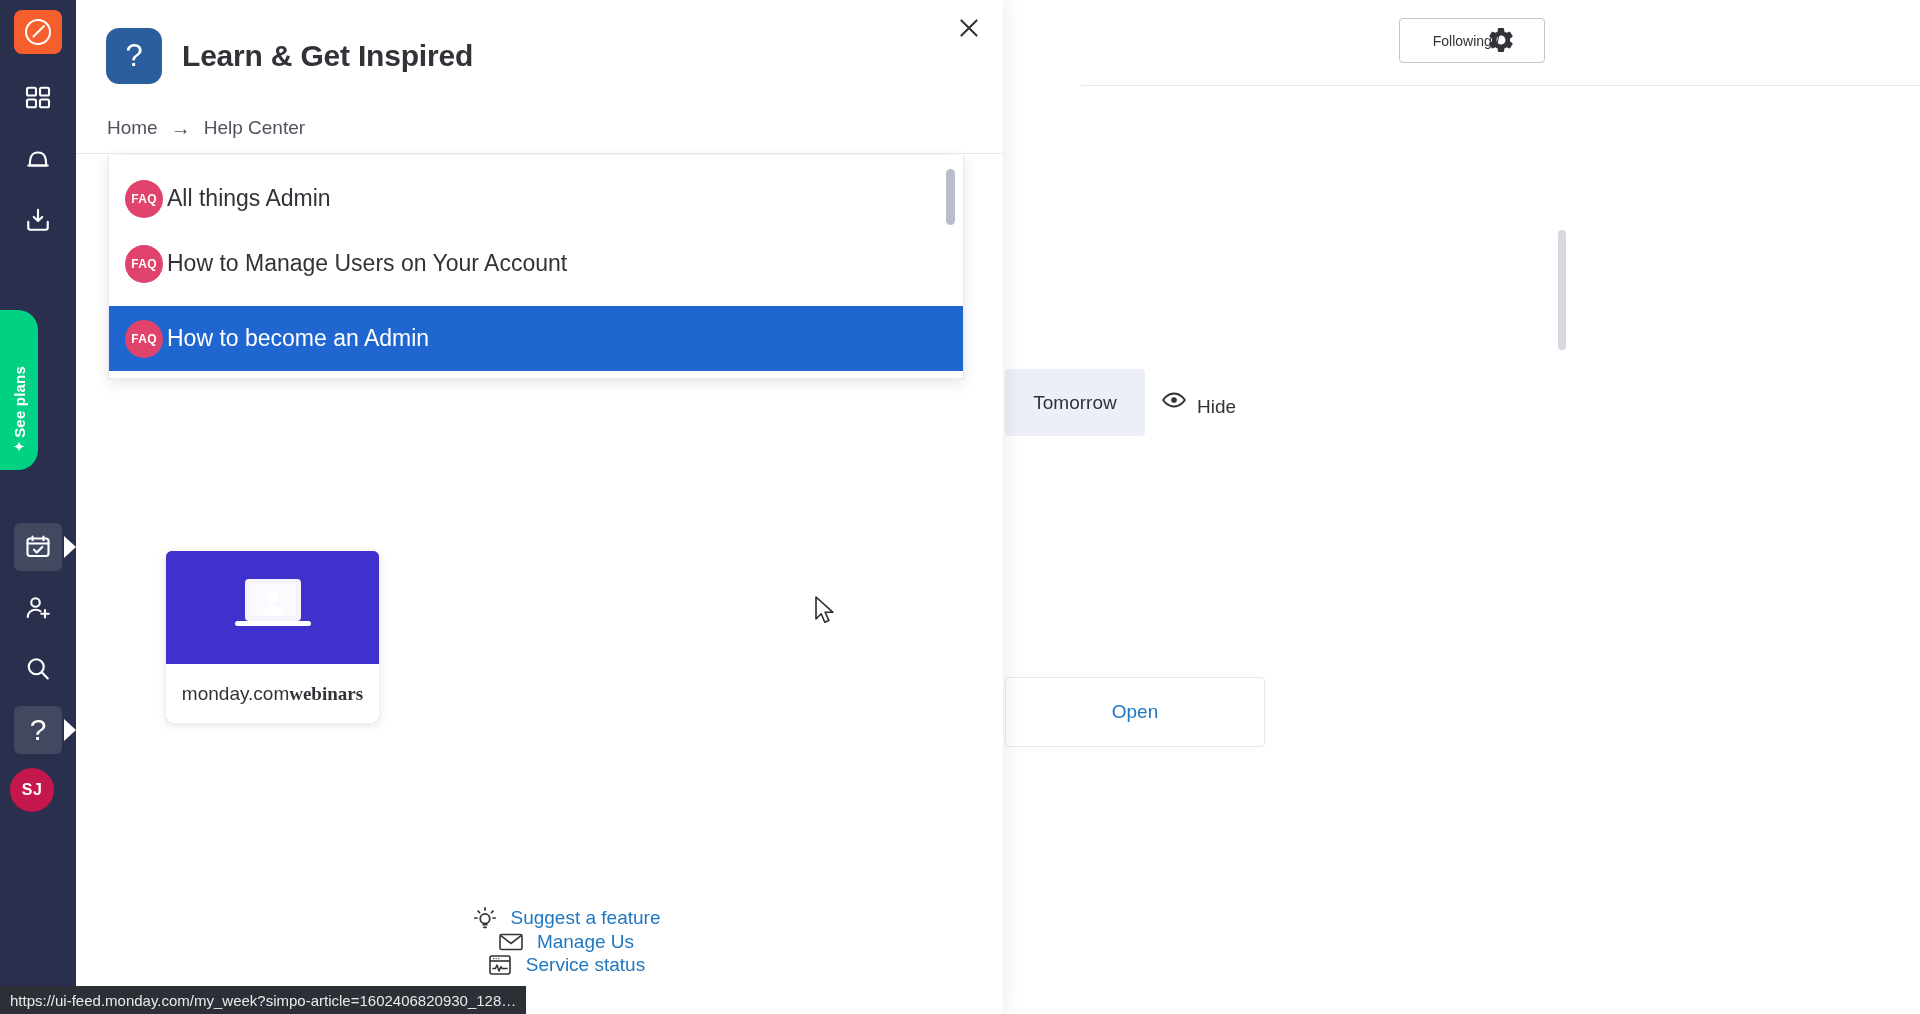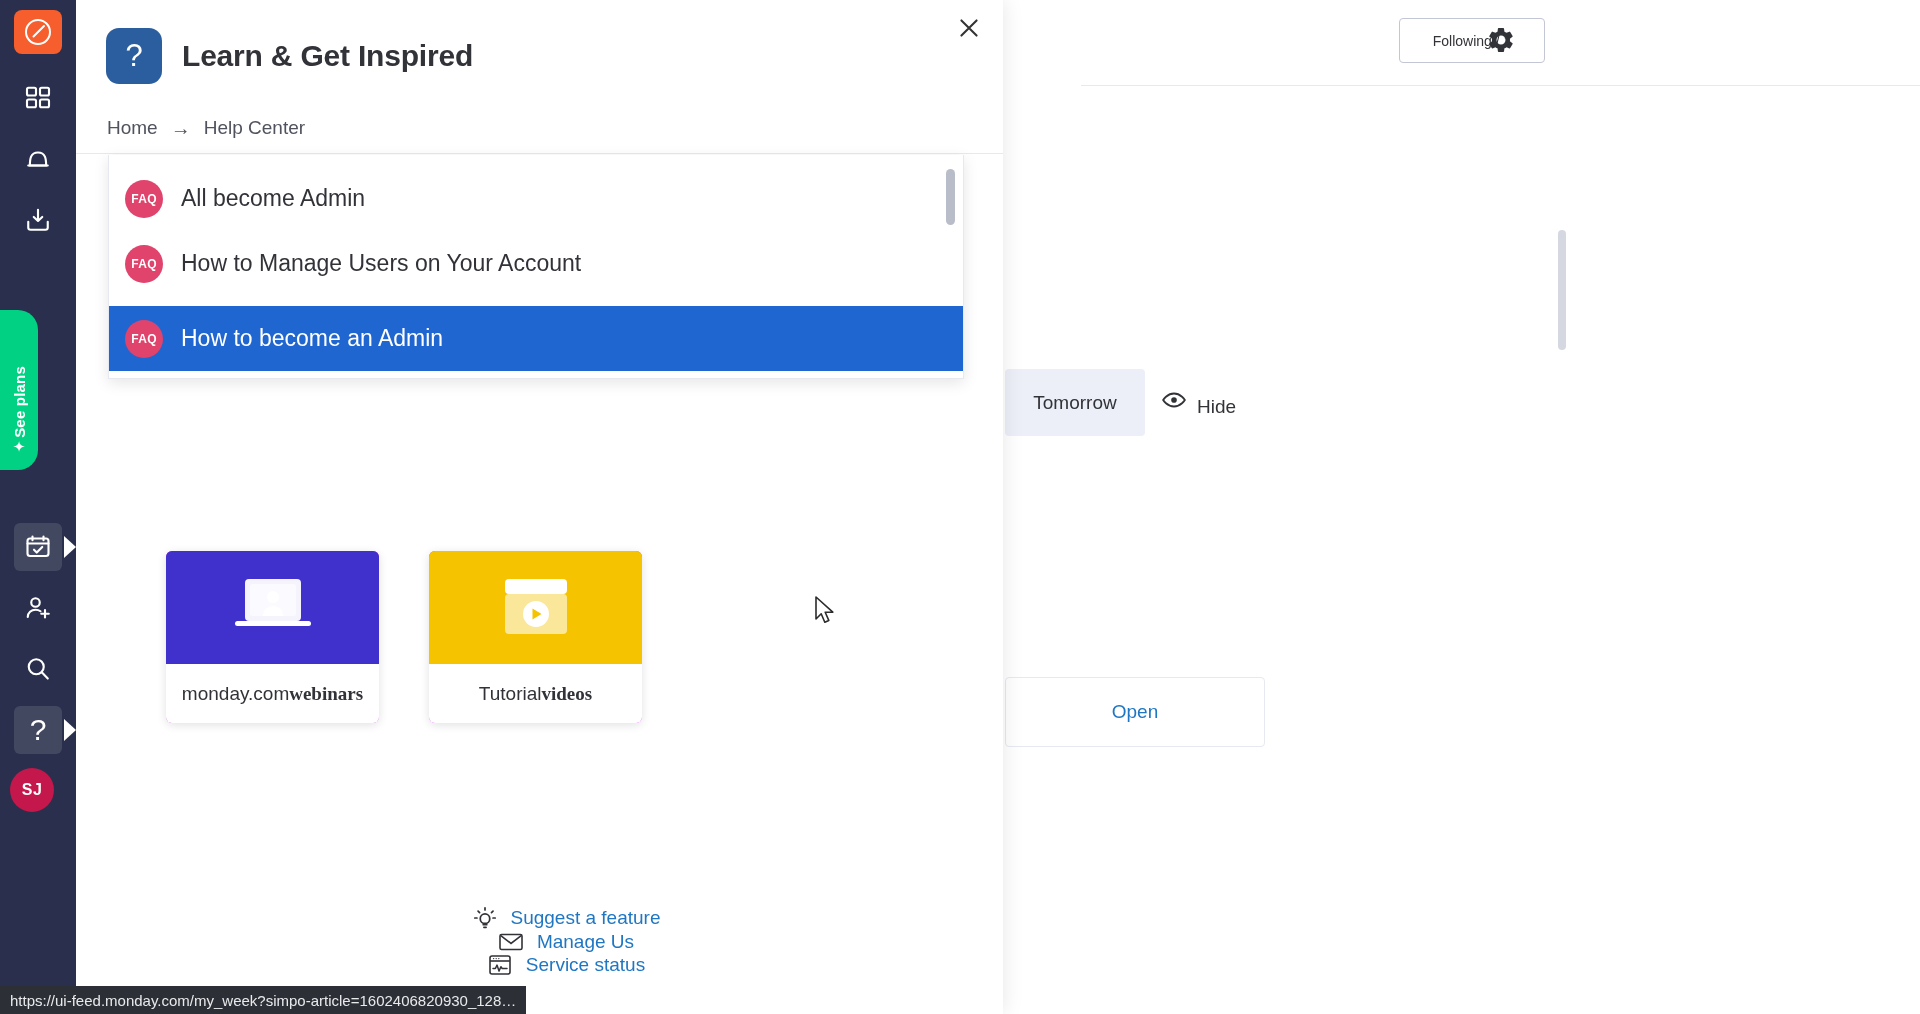--- a/index.html
+++ b/index.html
@@ -165,21 +165,21 @@
     width: 856px; height: 224px;
     background: #ffffff;
     border: 1px solid #e6e9ef;
     border-top: none;
     box-shadow: 0 4px 14px rgba(0,0,0,0.10);
     overflow: hidden;
   }
   .faq-row {
     position: relative;
     height: 65px; display: flex; align-items: center;
-    padding-left: 16px; gap: 18px;
+    padding-left: 16px; gap: 4px;
     cursor: pointer;
   }
   .faq-row.selected { background: #1f66d0; }
   .faq-row:nth-child(1) { margin-top: 11px; }
   .faq-row:nth-child(2) { margin-top: 0px; }
   .faq-row.selected { margin-top: 10px; }
   .faq-chip {
     width: 38px; height: 38px; border-radius: 50%;
     background: #e0436c; color: #ffffff;
     display: flex; align-items: center; justify-content: center;
@@ -317,21 +317,21 @@
         <path d="M5 5l14 14M19 5L5 19"></path>
       </svg>
     </div>
 
     <div class="faq-panel">
 
       <div class="faq-row">
         <div class="faq-chip">
           <span>FAQ</span>
         </div>
-        <div class="faq-text">All become Admin</div>
+        <div class="faq-text">All things Admin</div>
       </div>
 
       <div class="faq-row">
         <div class="faq-chip">
           <span>FAQ</span>
         </div>
         <div class="faq-text">How to Manage Users on Your Account</div>
       </div>
 
       <div class="faq-row selected">
@@ -357,34 +357,20 @@
             <rect x="8" y="48" width="76" height="5" rx="2.5" fill="#ffffff"></rect>
           </svg>
         </div>
         <div class="card-label">
           <span>monday.com </span>
             <b>webinars</b>
         </div>
       </div>
 
 
-      <div class="card">
-        <div class="card-art video">
-          <svg width="94" height="72" viewBox="0 0 94 72" fill="none">
-            <rect x="16" y="7" width="62" height="15" rx="4" fill="#ffffff"></rect>
-            <rect x="16" y="22" width="62" height="40" rx="4" fill="#ffffff" opacity="0.6"></rect>
-            <circle cx="47" cy="42" r="13" fill="#ffffff"></circle>
-            <path d="M43.5 36.5l9 5.5-9 5.5z" fill="#f5c300"></path>
-          </svg>
-        </div>
-        <div class="card-label">
-          <span>Tutorial </span>
-            <b>videos</b>
-        </div>
-      </div>
     </div>
 
     <div class="footer">
       <div class="fslot">
         <div class="flink">
           <span class="ico">
             <svg width="26" height="26" viewBox="0 0 24 24" fill="none" stroke="#323338" stroke-width="1.6" stroke-linecap="round">
               <path d="M12 2.6v2M5.6 5.6l1.4 1.4M2.6 12h2M18 7l1.4-1.4M19.4 12h2"></path>
               <circle cx="12" cy="12.6" r="4.4"></circle>
               <path d="M10.4 18.2h3.2M11 20.6h2"></path>

